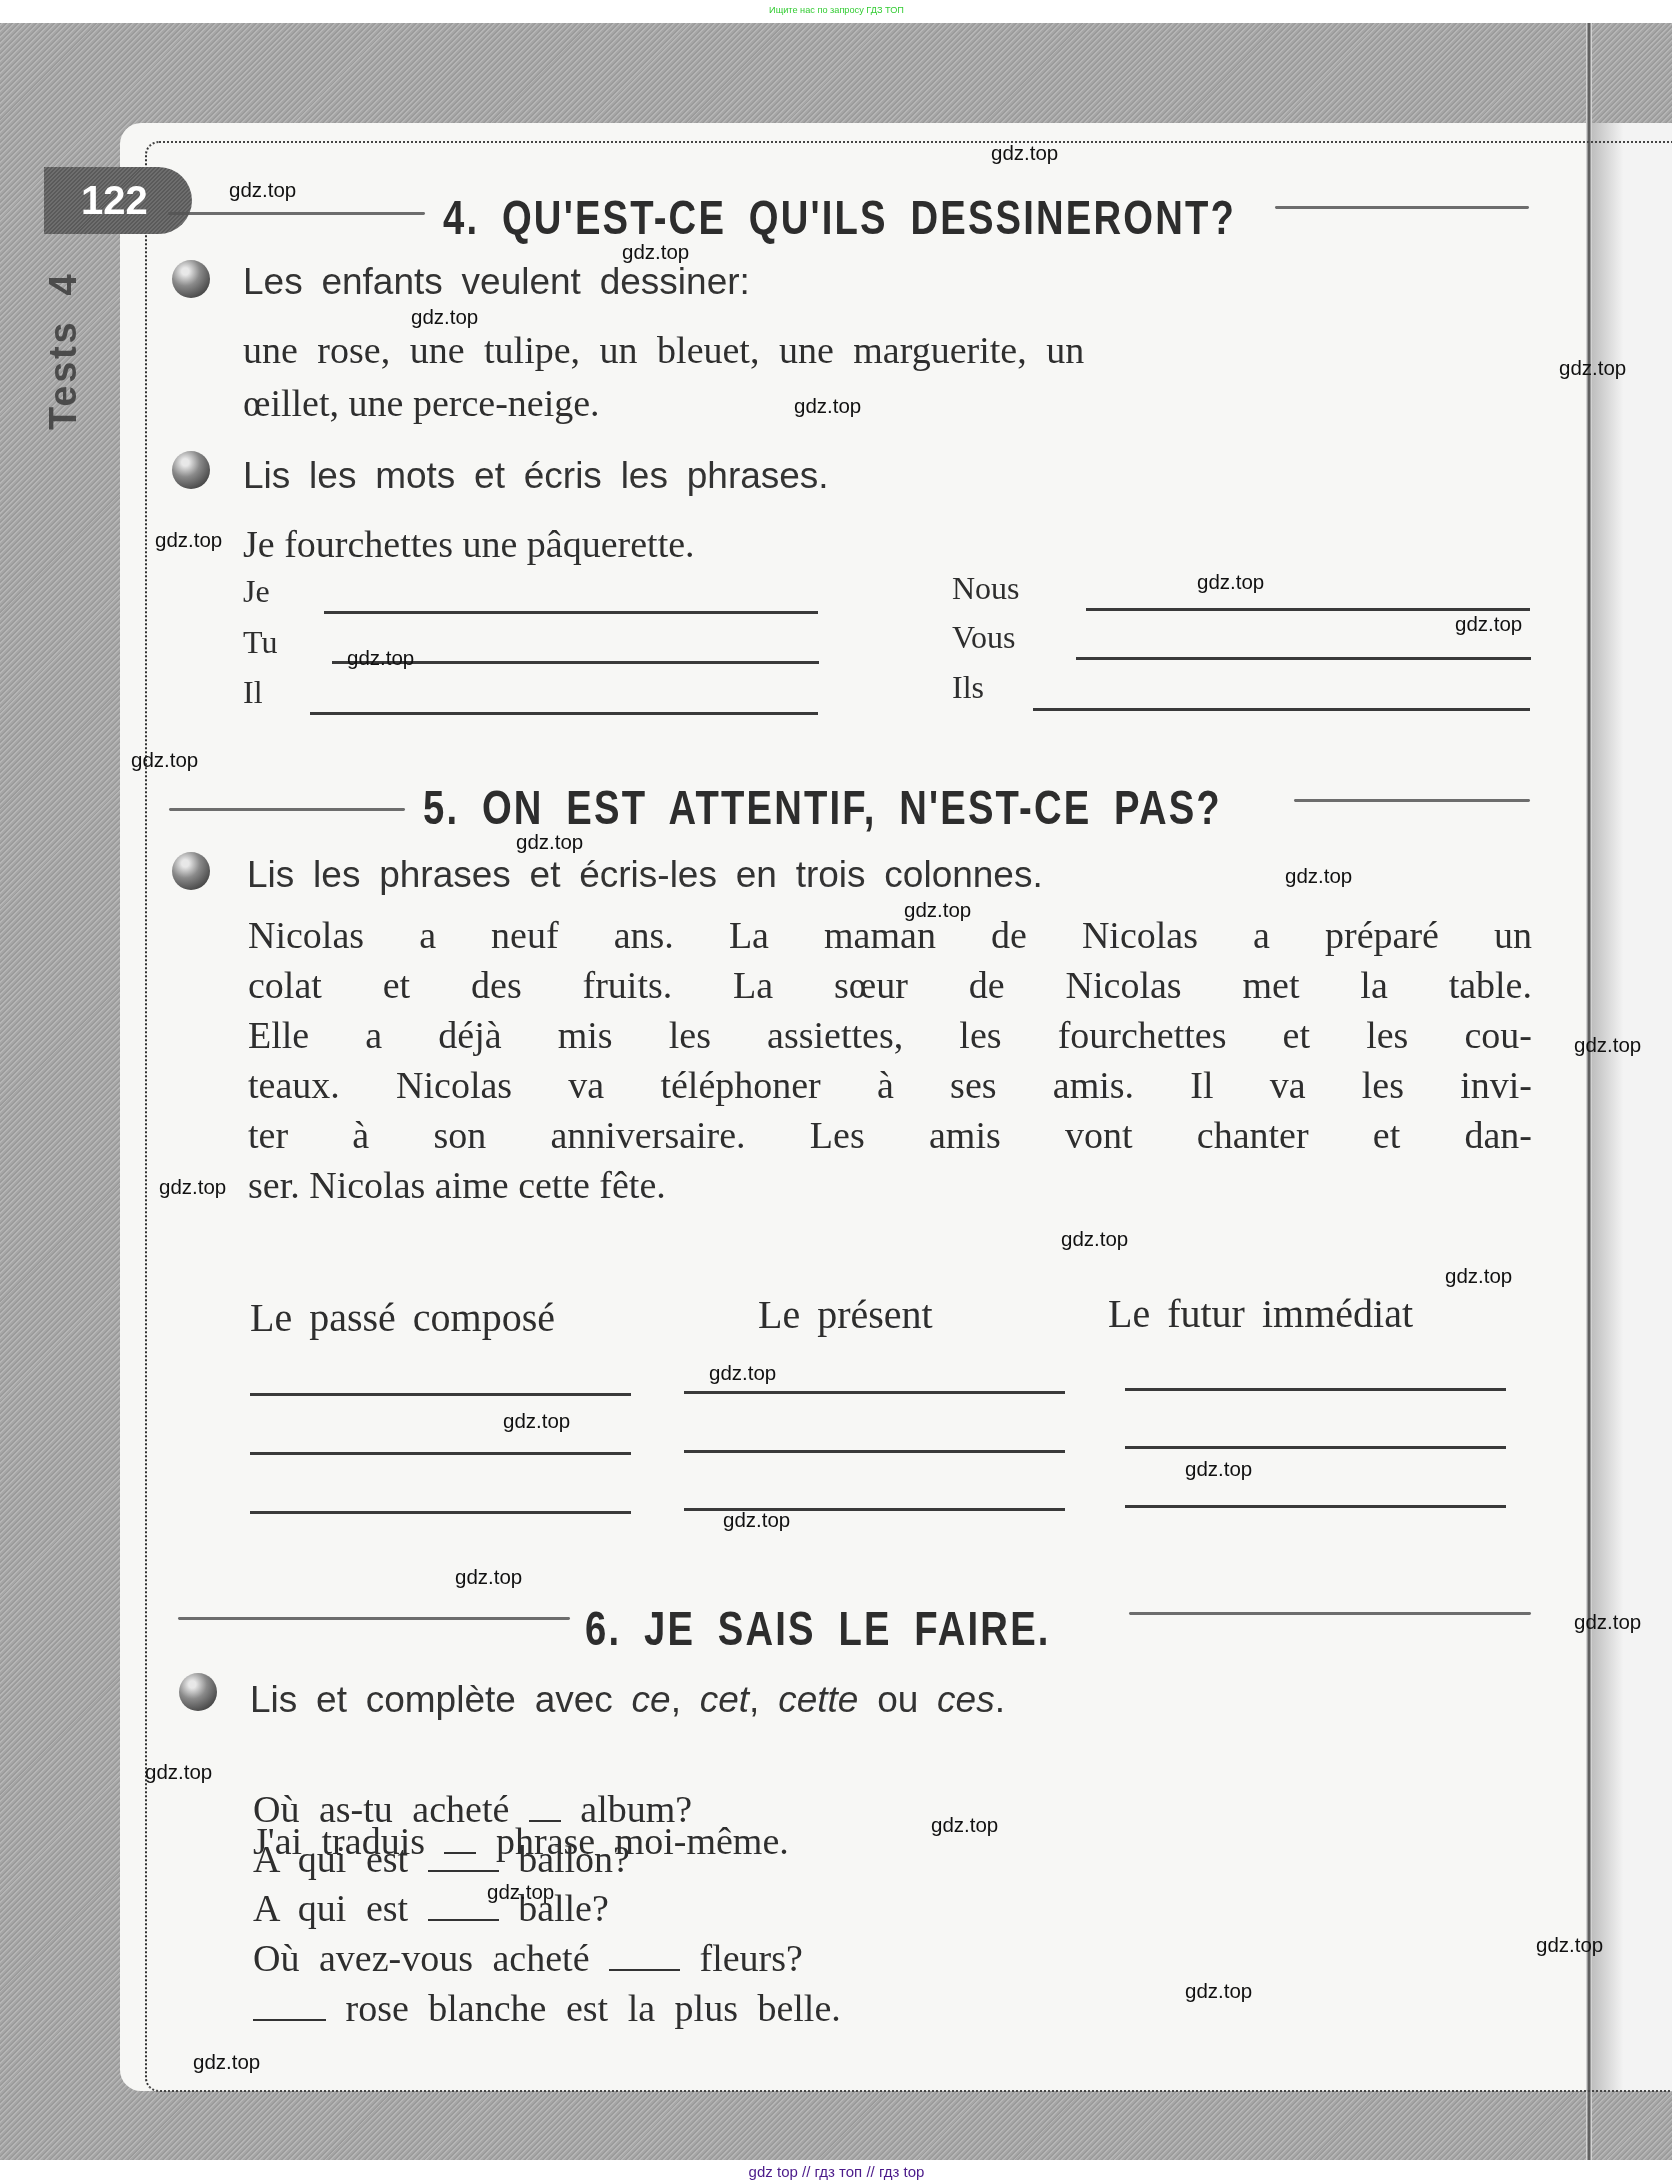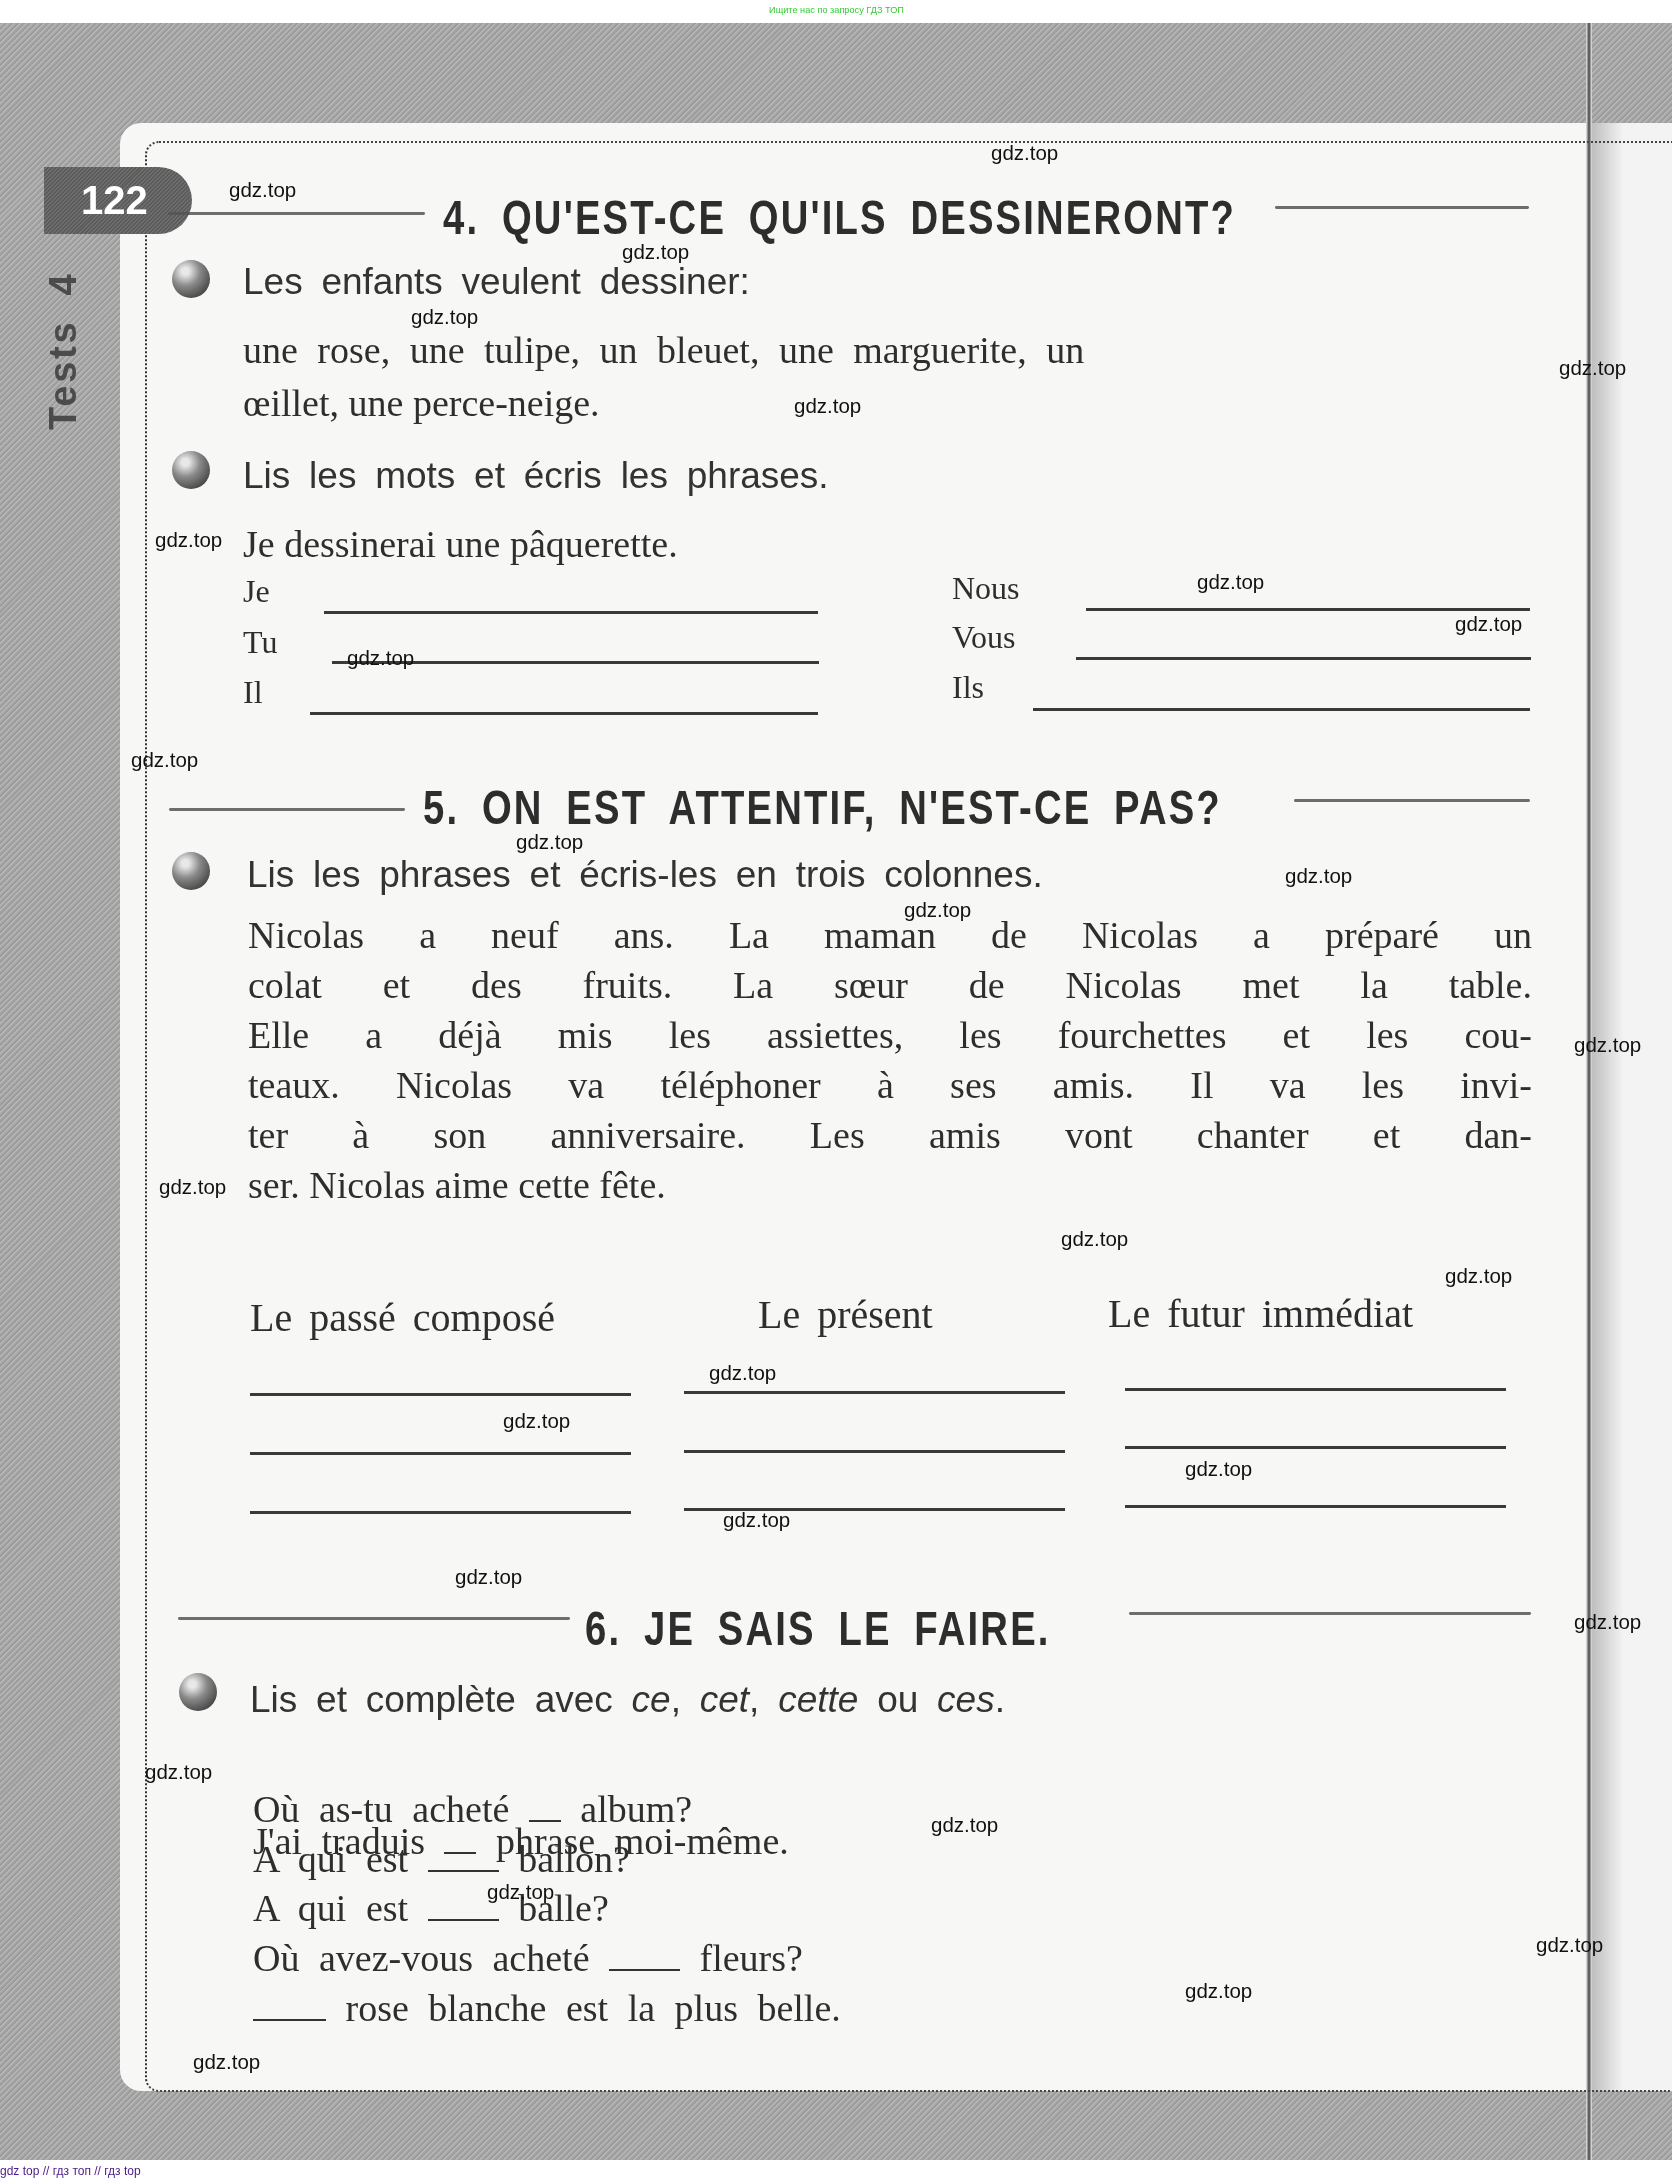--- a/index.html
+++ b/index.html
@@ -9,22 +9,22 @@
     font-family: "Liberation Serif", serif;
     color: #2a2a2a;
   }
   .top-banner {
     position: absolute; left: 0; top: 0; width: 1673px; height: 22.6px;
     background: #fff; text-align: center;
     font-family: "Liberation Sans", sans-serif; font-size: 9.2px; line-height: 20px;
   }
   .bottom-banner {
     position: absolute; left: 0; top: 2160px; width: 1673px; height: 23px;
-    background: #fff; 
-    font-family: "Liberation Sans", sans-serif; font-size: 12px; line-height: 23px;
+    background: #fff; text-align: center;
+    font-family: "Liberation Sans", sans-serif; font-size: 15px; line-height: 23px;
   }
   .scan-bg {
     position: absolute; left: 0; top: 22.6px; width: 1673px; height: 2137px;
     background: repeating-linear-gradient(135deg, #9b9b9b 0 1.4px, #b5b5b5 1.4px 2.8px, #a6a6a6 2.8px 4.2px);
   }
   .page {
     position: absolute; left: 120px; top: 123px; width: 1553px; height: 1968px;
     background: #f7f7f5;
     border-radius: 21px 0 0 21px;
   }
@@ -124,21 +124,21 @@
 </div>
 <div class="rule" style="left:1275px; top:206px; width:254px;"></div>
 
 <div class="bullet" style="left:172px; top:260px;"></div>
 <div class="instr" style="left:243px; top:261px;">Les enfants veulent dessiner:</div>
 <div class="serif-line" style="left:243px; top:328px; word-spacing:10px;">une  rose,  une  tulipe,  un  bleuet,  une  marguerite,  un</div>
 <div class="serif-line" style="left:243px; top:381px;">œillet,  une  perce-neige.</div>
 
 <div class="bullet" style="left:172px; top:451px;"></div>
 <div class="instr" style="left:243px; top:455px;">Lis les mots et écris les phrases.</div>
-<div class="serif-line" style="left:243px; top:522px;">Je  dessinerai  une  pâquerette.</div>
+<div class="serif-line" style="left:243px; top:522px;">Je  fourchettes  une  pâquerette.</div>
 
 <div class="pron" style="left:243px; top:573px;">Je</div>
 <div class="write-line" style="left:324px; top:611px; width:494px;"></div>
 <div class="pron" style="left:243px; top:624px;">Tu</div>
 <div class="write-line" style="left:332px; top:661px; width:487px;"></div>
 <div class="pron" style="left:243px; top:674px;">Il</div>
 <div class="write-line" style="left:310px; top:712px; width:508px;"></div>
 
 <div class="pron" style="left:952px; top:570px;">Nous</div>
 <div class="write-line" style="left:1086px; top:608px; width:444px;"></div>

